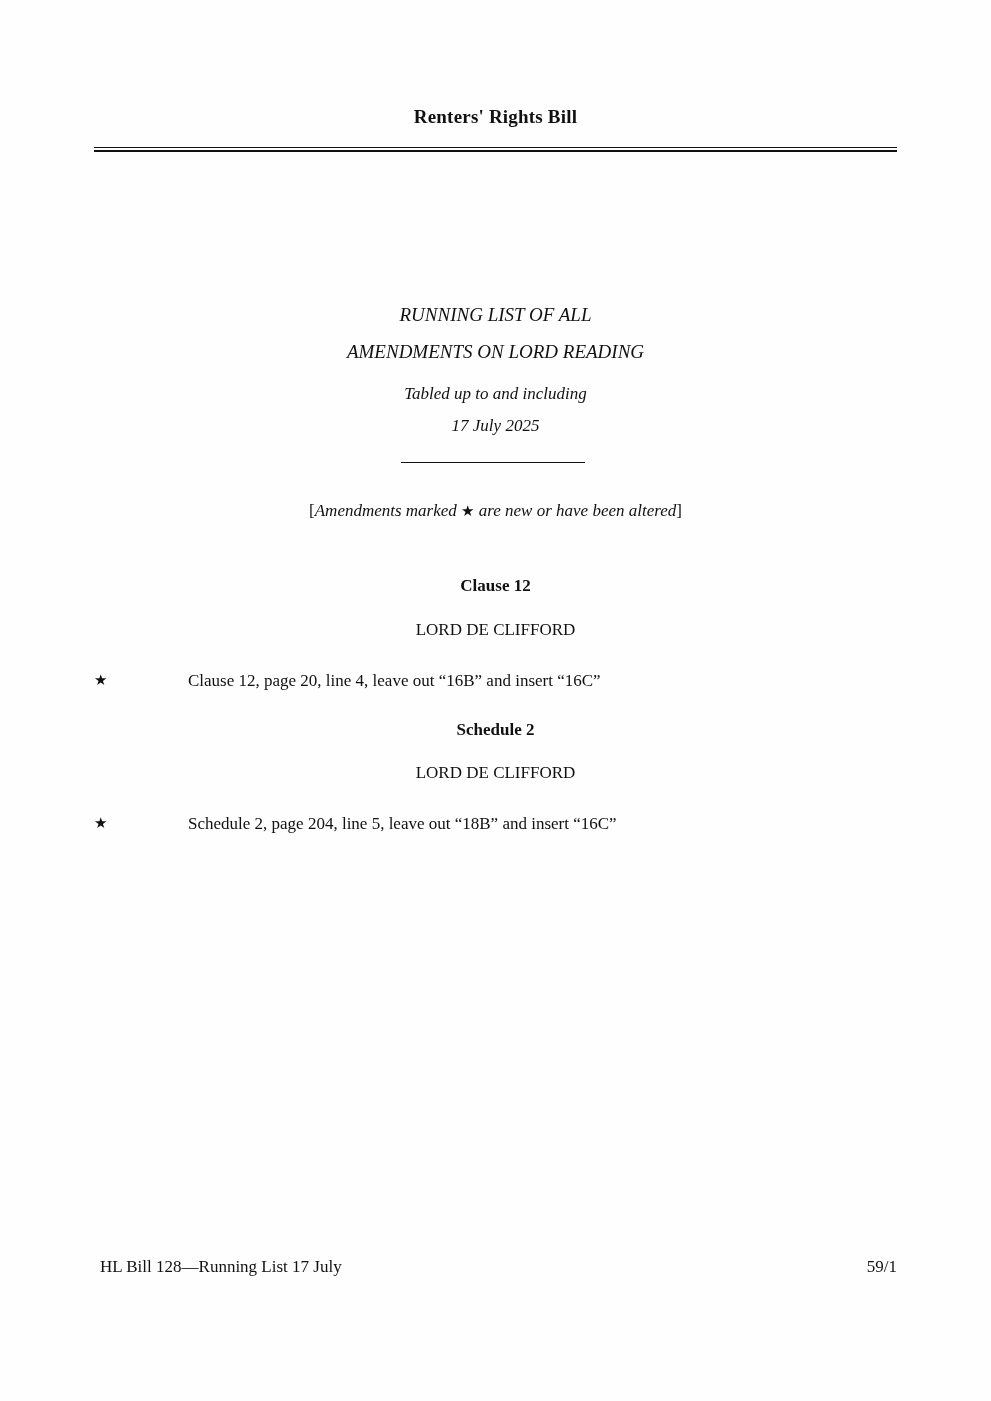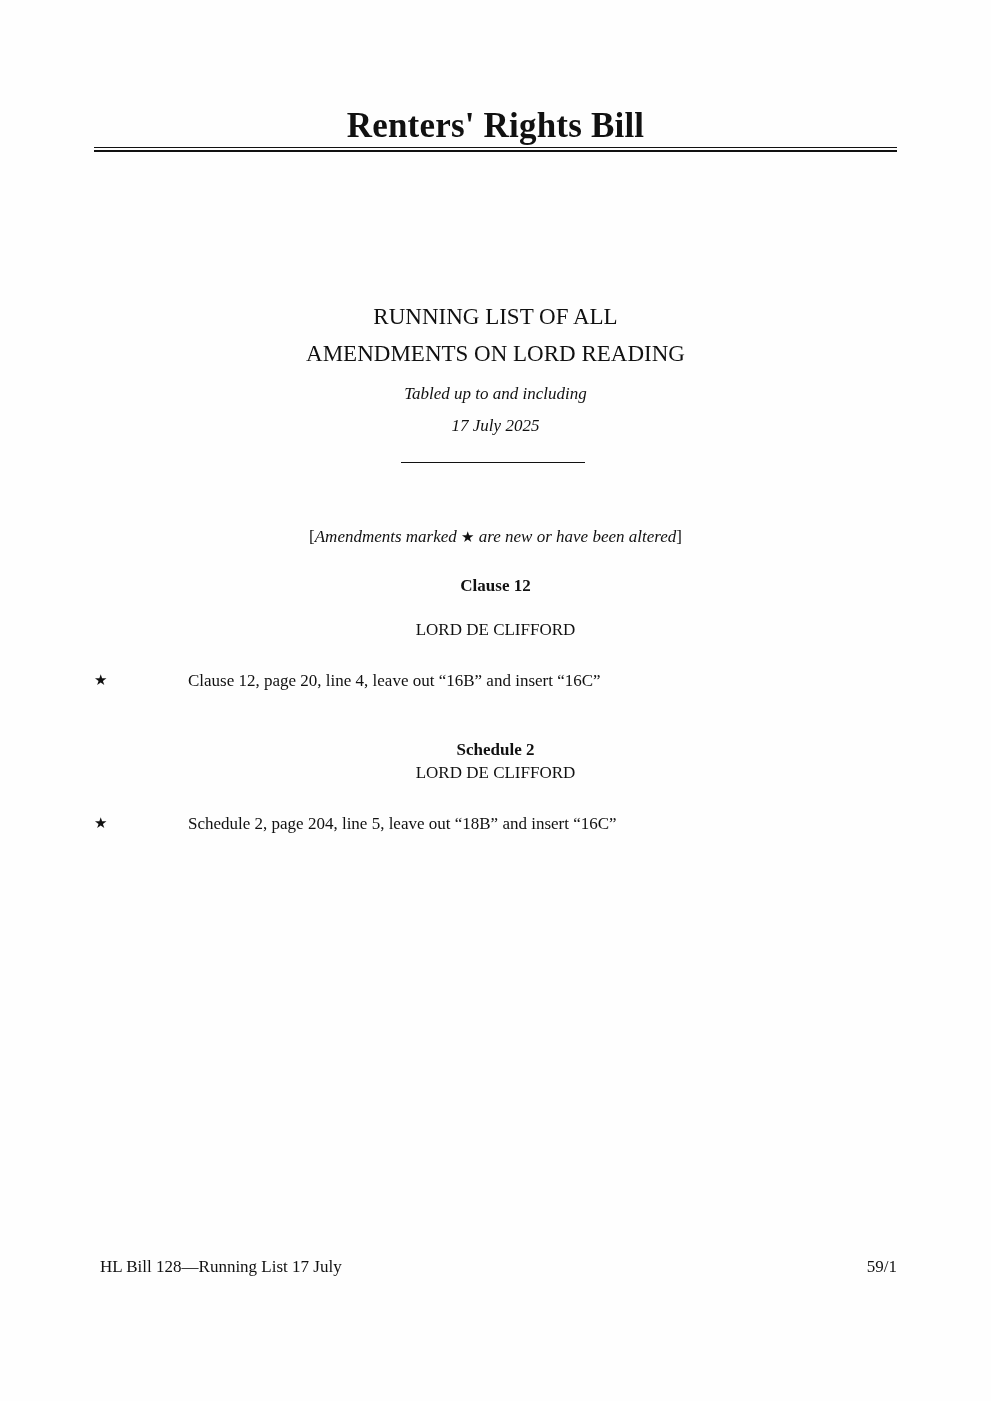--- a/index.html
+++ b/index.html
@@ -8,28 +8,28 @@
     background: #fefefe;
     position: relative;
     font-family: "DejaVu Serif", "Liberation Serif", serif;
     color: #111;
     overflow: hidden;
   }
   .abs { position: absolute; }
   .title {
     left: 94px; width: 803px; top: 106px;
     text-align: center;
-    font-size: 35px; font-weight: bold;
+    font-size: 19px; font-weight: bold;
     font-family: "Liberation Serif", serif;
     letter-spacing: 0.2px;
   }
   .rule-thin { left: 94px; width: 803px; top: 147px; height: 1px; background: #111; }
   .rule-thick { left: 94px; width: 803px; top: 150px; height: 2px; background: #111; }
   .center { left: 94px; width: 803px; text-align: center; }
-  .caps { font-size: 23px; font-family: "Liberation Serif", serif; }
+  .caps { font-size: 19px; font-family: "Liberation Serif", serif; font-style: italic; }
   .ital { font-style: italic; font-size: 17px; font-family: "Liberation Serif", serif; }
   .short-rule { left: 401px; width: 184px; top: 462px; height: 1px; background: #111; }
   .heading { font-weight: bold; font-size: 17px; font-family: "Liberation Serif", serif; }
   .member { font-size: 17px; font-family: "Liberation Serif", serif; }
   .star { left: 94px; font-size: 17px; }
   .amend { left: 188px; font-size: 17px; font-family: "Liberation Serif", serif; }
   .footer { font-size: 17px; font-family: "Liberation Serif", serif; }
 </style>
 </head>
 <body>
@@ -37,28 +37,28 @@
 <div class="abs title">Renters' Rights Bill</div>
 <div class="abs rule-thin"></div>
 <div class="abs rule-thick"></div>
 
 <div class="abs center caps" style="top:304px;">RUNNING LIST OF ALL</div>
 <div class="abs center caps" style="top:341px;">AMENDMENTS ON LORD READING</div>
 <div class="abs center ital" style="top:384px;">Tabled up to and including</div>
 <div class="abs center ital" style="top:416px;">17 July 2025</div>
 <div class="abs short-rule"></div>
 
-<div class="abs center member" style="top:501px;margin-top:26px;">
+<div class="abs center member" style="top:501px;">
   <span>[</span><span class="ital" style="font-size:17px">Amendments marked </span><span style="font-family:'DejaVu Sans',sans-serif;font-size:15px;">★</span><span class="ital" style="font-size:17px"> are new or have been altered</span><span>]</span>
 </div>
 
 <div class="abs center heading" style="top:576px;">Clause 12</div>
 <div class="abs center member" style="top:620px;">LORD DE CLIFFORD</div>
 <div class="abs star" style="top:671px;font-family:'DejaVu Sans',sans-serif;font-size:15px;">★</div>
 <div class="abs amend" style="top:671px;">Clause 12, page 20, line 4, leave out “16B” and insert “16C”</div>
 
-<div class="abs center heading" style="top:740px;">Schedule 2</div>
+<div class="abs center heading" style="top:720px;">Schedule 2</div>
 <div class="abs center member" style="top:763px;">LORD DE CLIFFORD</div>
 <div class="abs star" style="top:814px;font-family:'DejaVu Sans',sans-serif;font-size:15px;">★</div>
 <div class="abs amend" style="top:814px;">Schedule 2, page 204, line 5, leave out “18B” and insert “16C”</div>
 
 <div class="abs footer" style="left:100px;top:1257px;">HL Bill 128—Running List 17 July</div>
 <div class="abs footer" style="right:94px;top:1257px;">59/1</div>
 
 </body></html>

